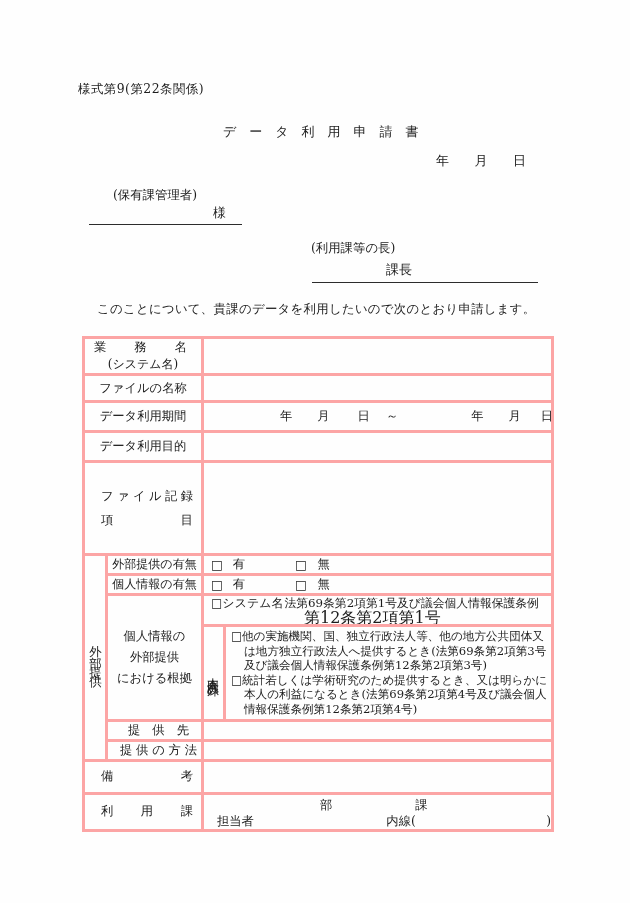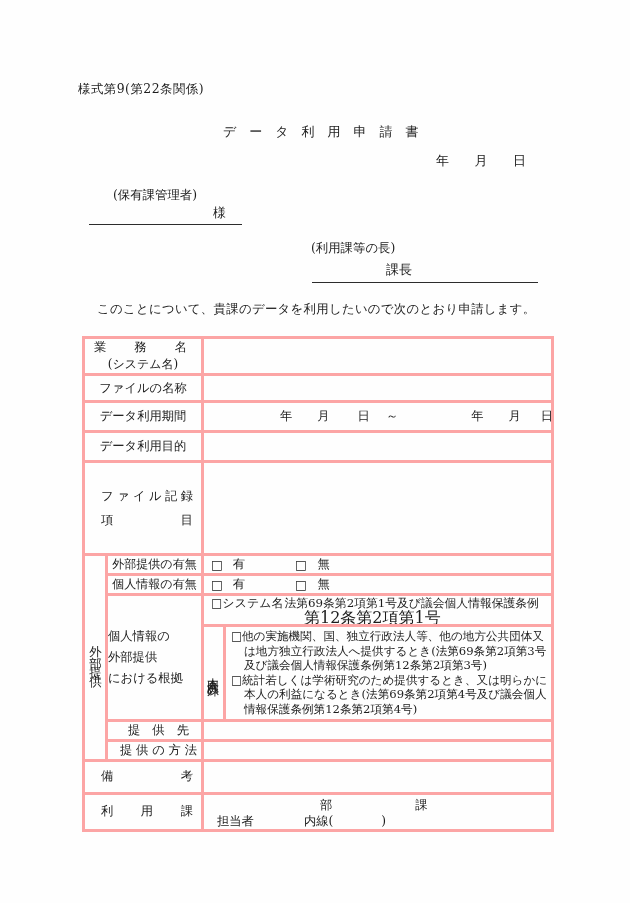--- a/index.html
+++ b/index.html
@@ -33,36 +33,36 @@
   .spread { text-align:justify; text-align-last:justify; padding:0 8px;margin-left:8px; }
   .spread-wide { text-align:justify; text-align-last:justify; padding:0 14px 0 9px; }
   .sub { text-align:center; font-size:12px; }
   .cell-period { display:flex; align-items:center; white-space:nowrap; }
   .cell-period span { display:inline-block; }
   .vcol { text-align:center; vertical-align:middle; }
   .vert-ext { writing-mode:vertical-rl; text-orientation:upright;
               letter-spacing:10px; font-size:12.5px; display:inline-block; }
   .vert-noncon { writing-mode:vertical-rl; text-orientation:upright;
                  letter-spacing:1.5px; font-size:11.8px; display:inline-block; }
-  .basis-lbl { line-height:21px; font-size:12.2px; }
+  .basis-lbl { text-align:center; line-height:21px; font-size:12.2px; }
   .cell-yn { display:flex; align-items:center; padding-left:7px; }
   .cell-yn .b1 { margin-right:10px; }
   .cell-yn .y  { margin-right:50px; }
   .cell-yn .b2 { margin-right:11px; }
   .consent-cell { vertical-align:top; }
   .consent-l1 { display:flex; padding:1px 0 0 7px; font-size:12px; line-height:13.5px; white-space:nowrap; }
   .consent-l1 .law { margin-left:1px; font-size:11.8px; }
   .consent-l2 { padding-left:100px; font-size:16px; line-height:13.5px; }
   .noncon-cell { vertical-align:middle; }
   .noncon-inner { padding:2px 3px 2px 5px; }
   .nc-item { padding-left:13px; text-indent:-13px; font-size:11.6px; line-height:14.6px; }
   .filerec { line-height:24px; }
   .use-l1 { display:flex; padding-left:116px; line-height:16px; margin-top:2px; }
   .use-l1 .sect { margin-left:83px; }
-  .use-l2 { display:flex; padding-left:13px; line-height:16px; white-space:nowrap; }
+  .use-l2 { display:flex; padding-left:13px; line-height:16px; white-space:nowrap;justify-content:space-between; }
   .use-l2 .ext-open { margin-left:50px; }
   .use-l2 .ext-close { margin-left:48px; }
   .fillable { cursor:text; }
 </style>
 </head>
 <body>
 
 <div class="page">
 
   <div class="abs form-number">様式第9(第22条関係)</div>

